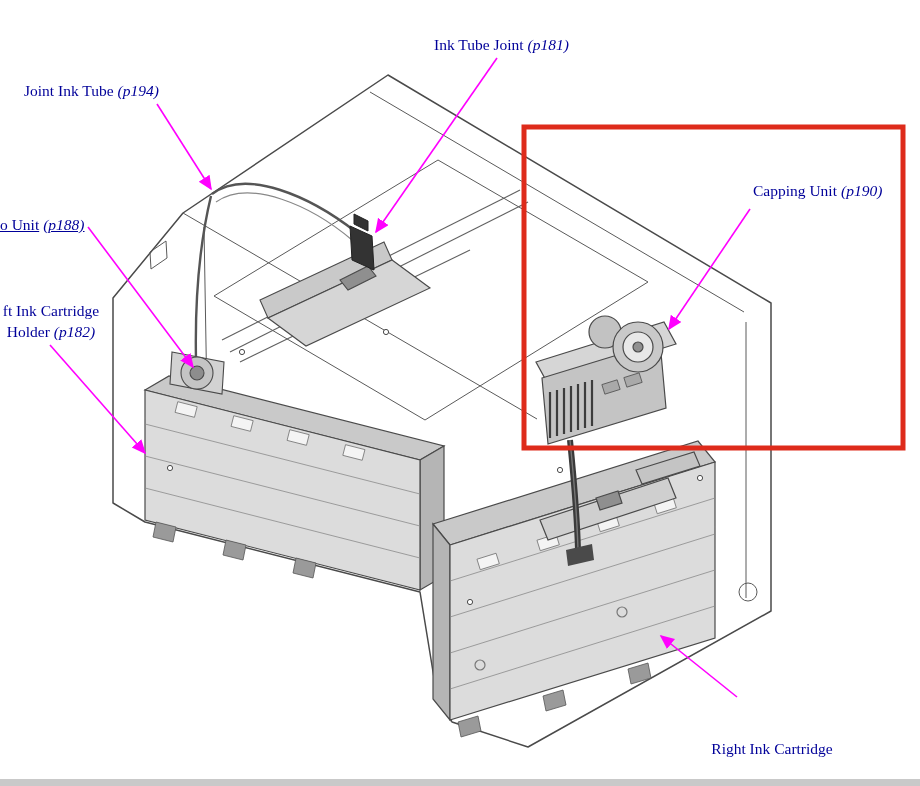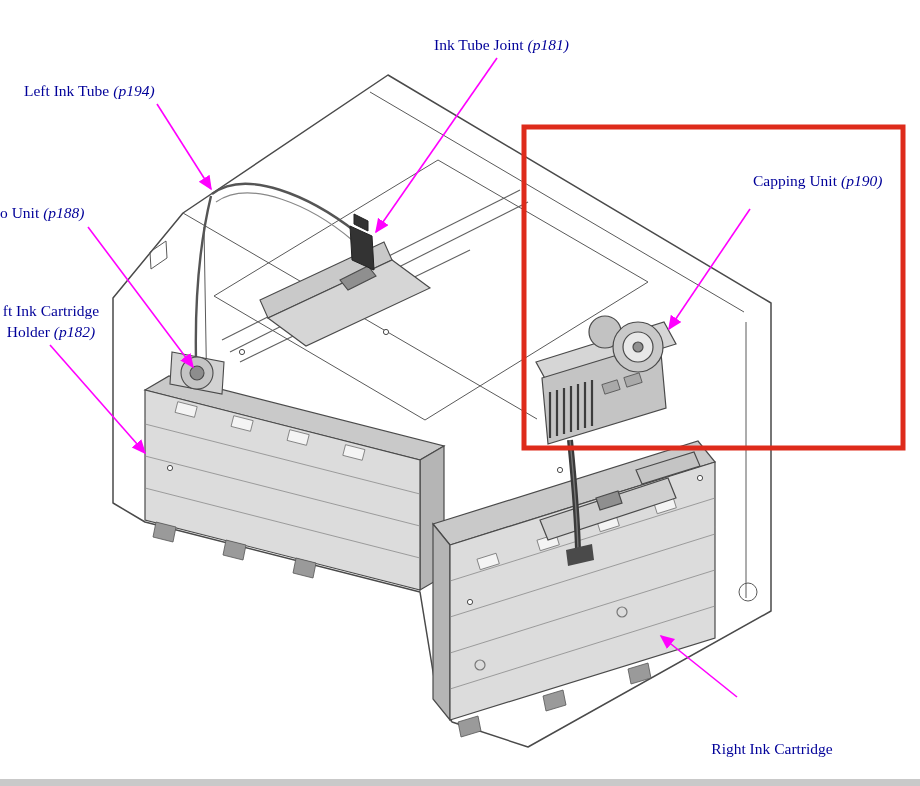--- a/index.html
+++ b/index.html
@@ -18,23 +18,23 @@
     font-size: 15.5px;
     white-space: nowrap;
     cursor: pointer;
     text-align: right;
   }
   .label .ref { font-style: italic; margin-left: 4px; }
   .two-line { text-align: center; }
   .two-line .line { line-height: 21px; }
   #lbl-ink-tube-joint { left: 434px; top: 36px; }
   #lbl-left-ink-tube { left: 24px; top: 82px; }
-  #lbl-pump-unit { left: 0px; top: 204px; }
+  #lbl-pump-unit { left: 0px; top: 216px; text-decoration: underline; }
   #lbl-left-holder { left: -2px; top: 300px; width: 106px; }
-  #lbl-capping-unit { left: 753px; top: 172px; }
+  #lbl-capping-unit { left: 753px; top: 182px; }
   #lbl-right-holder { left: 700px; top: 698px; width: 144px; margin-top: 40px; }
   #bottom-strip {
     position: absolute; left: 0; bottom: 0;
     width: 100%; height: 7px;
     background: #c9c9c9;
     z-index: 4;
   }
 </style>
 </head>
 <body>
@@ -183,21 +183,21 @@
       <line x1="750" y1="209" x2="669" y2="329" marker-end="url(#ah)"></line>
       <line x1="737" y1="697" x2="661" y2="636" marker-end="url(#ah)"></line>
     </g>
   </svg>
 
   <div class="label" id="lbl-ink-tube-joint">
     <span>Ink Tube Joint</span><span class="ref">(p181)</span>
   </div>
 
   <div class="label" id="lbl-left-ink-tube">
-    <span>Left Ink Tube</span><span class="ref">(p194)</span>
+    <span>Joint Ink Tube</span><span class="ref">(p194)</span>
   </div>
 
   <div class="label" id="lbl-pump-unit">
     <span>o Unit</span><span class="ref">(p188)</span>
   </div>
 
   <div class="label two-line" id="lbl-left-holder">
     <div class="line"><span>ft Ink Cartridge</span></div>
     <div class="line"><span>Holder</span><span class="ref">(p182)</span></div>
   </div>

